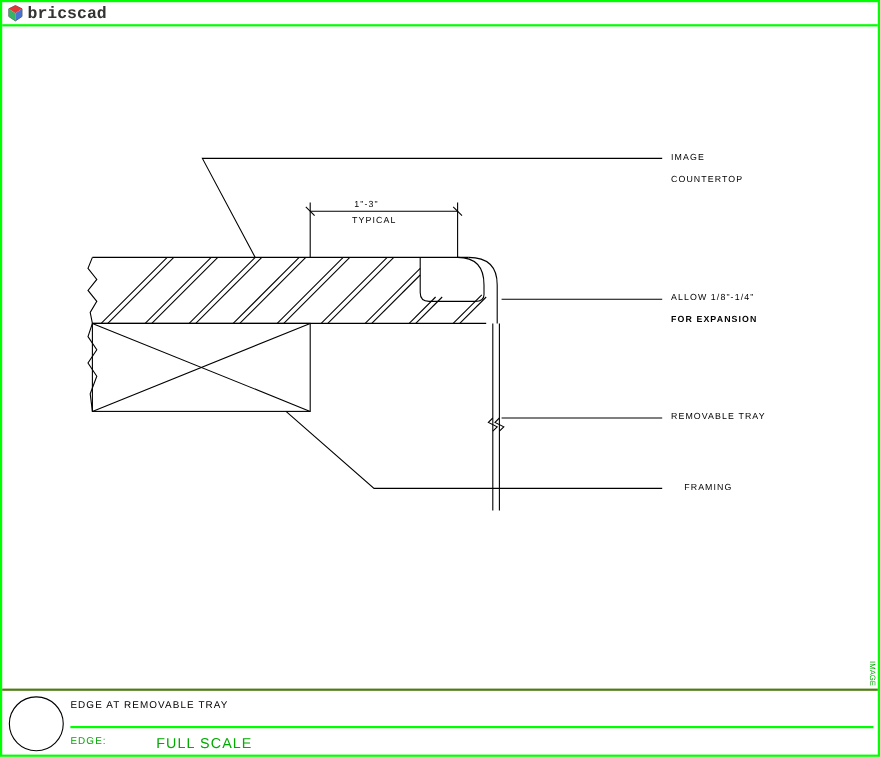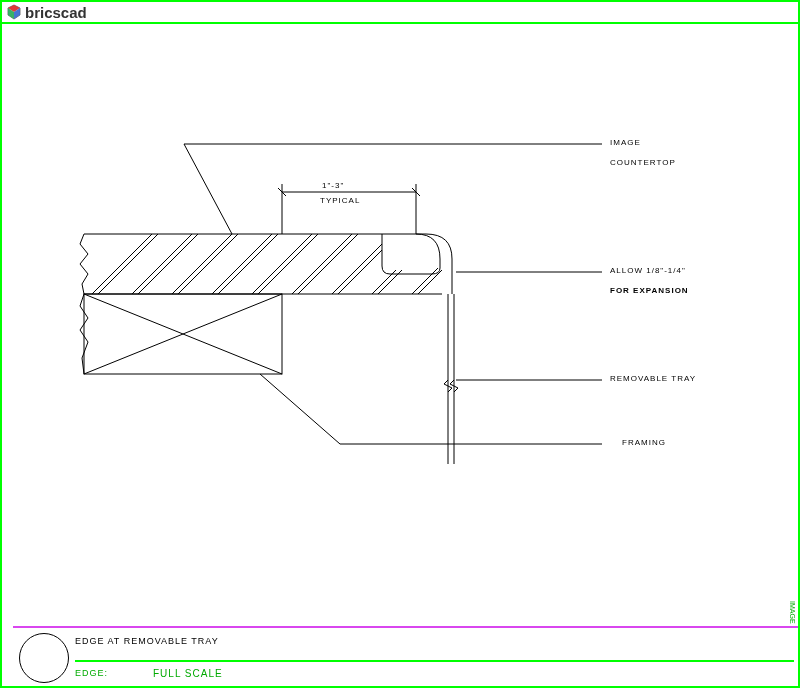--- a/index.html
+++ b/index.html
@@ -24,40 +24,41 @@
     height: 20px;
     border-bottom: 2px solid #00ff00;
     display: flex;
     align-items: center;
     padding-left: 4px;
   }
   .logo {
     display: flex;
     align-items: center;
     gap: 3px;
+    font-family: Liberation Mono, monospace;
   }
   .logo-text {
     font-size: 15px;
     font-weight: bold;
     color: #333;
   }
   .canvas-area {
     position: absolute;
     top: 22px;
     left: 0;
     right: 0;
     bottom: 60px;
   }
   .title-block {
     position: absolute;
     bottom: 0;
-    left: 11px;
+    left: 0;
     right: 0;
     height: 58px;
-    border-top: 2px solid #d946ef;
+    border-top: 2px solid #4d7c0f;
   }
   .title-circle {
     position: absolute;
     left: 6px;
     top: 5px;
     width: 48px;
     height: 48px;
     border: 1px solid #000;
     border-radius: 50%;
   }
@@ -74,21 +75,21 @@
     left: 62px;
     top: 40px;
     font-size: 9px;
     letter-spacing: 1px;
     color: #00aa00;
   }
   .scale-value {
     position: absolute;
     left: 140px;
     top: 40px;
-    font-size: 10px;
+    font-size: 13px;
     letter-spacing: 1px;
     color: #00aa00;
   }
   .title-divider {
     position: absolute;
     left: 62px;
     top: 32px;
     right: 4px;
     height: 0;
     border-top: 2px solid #00ff00;

